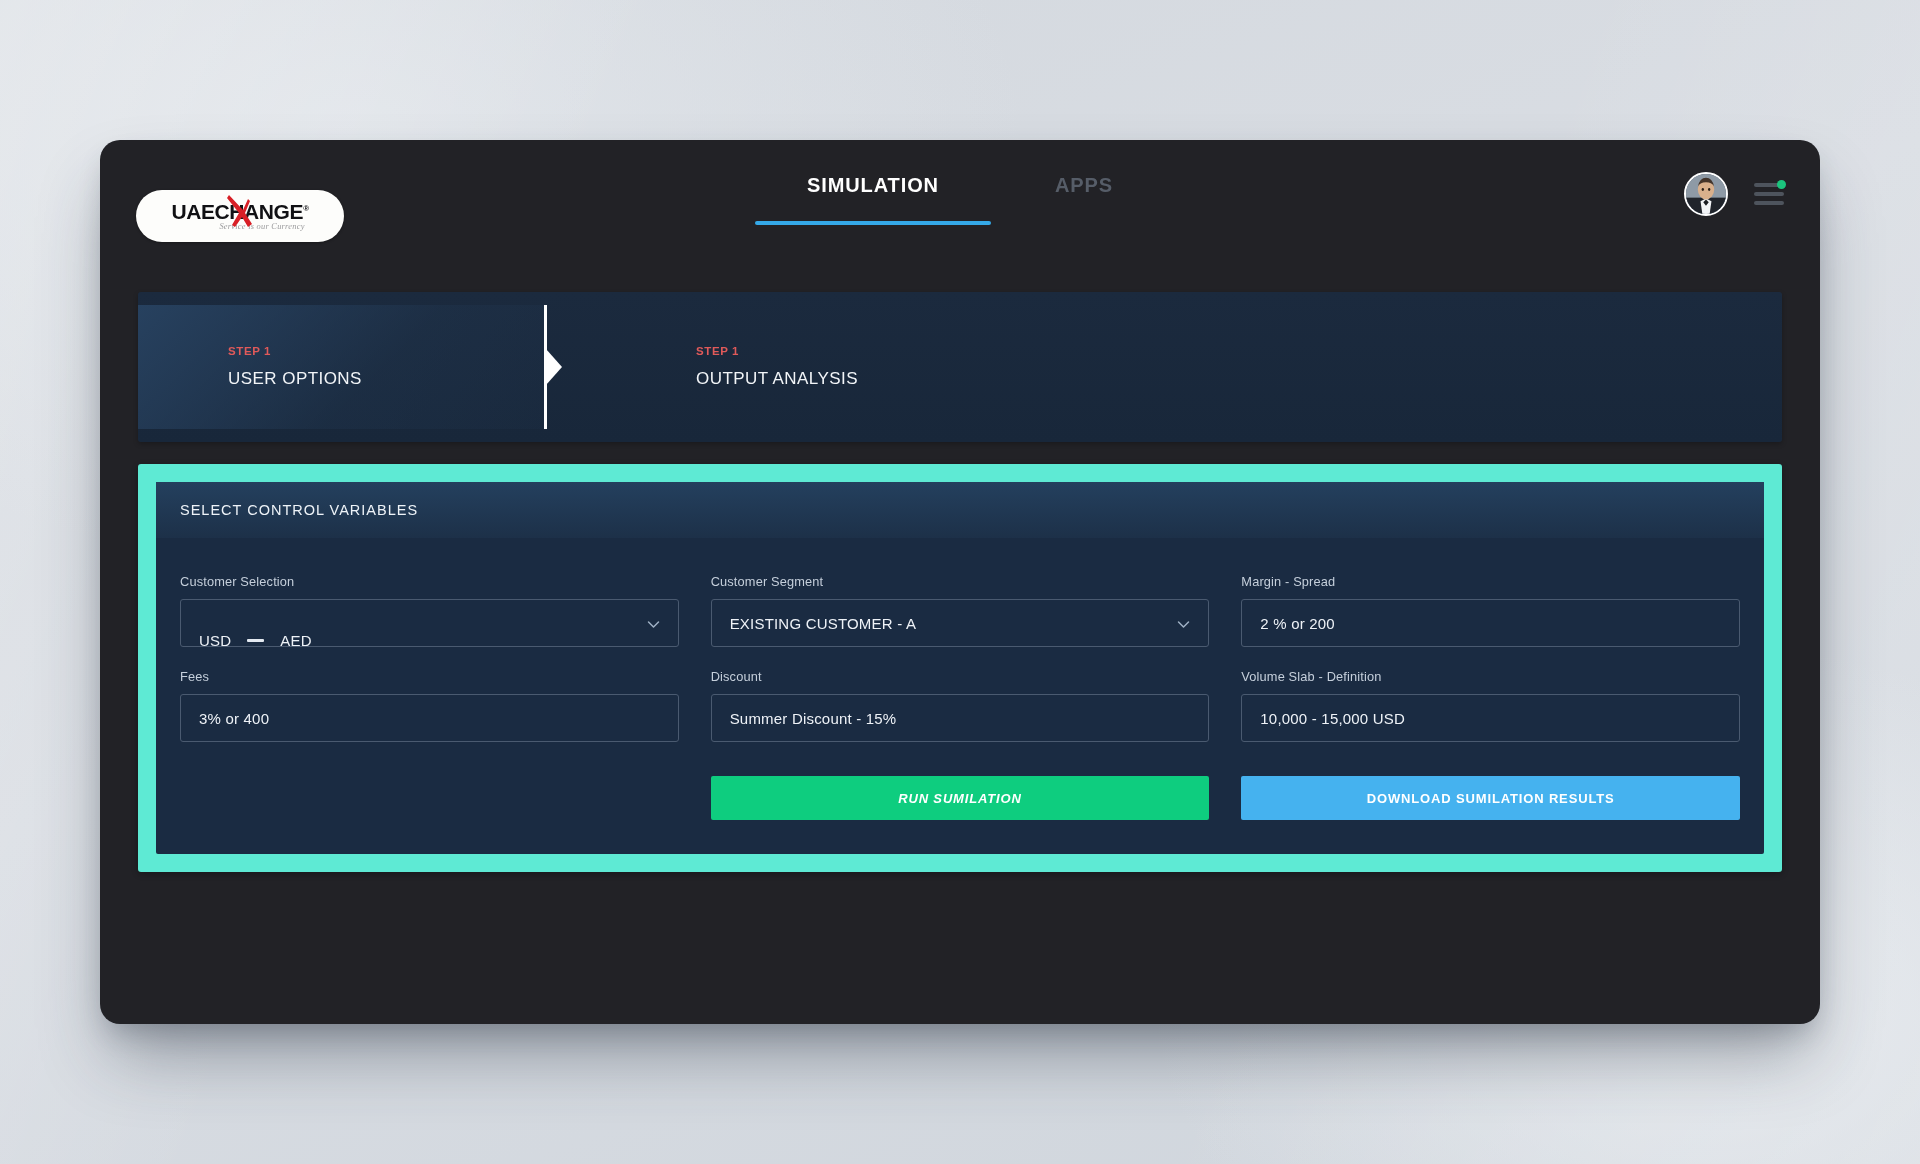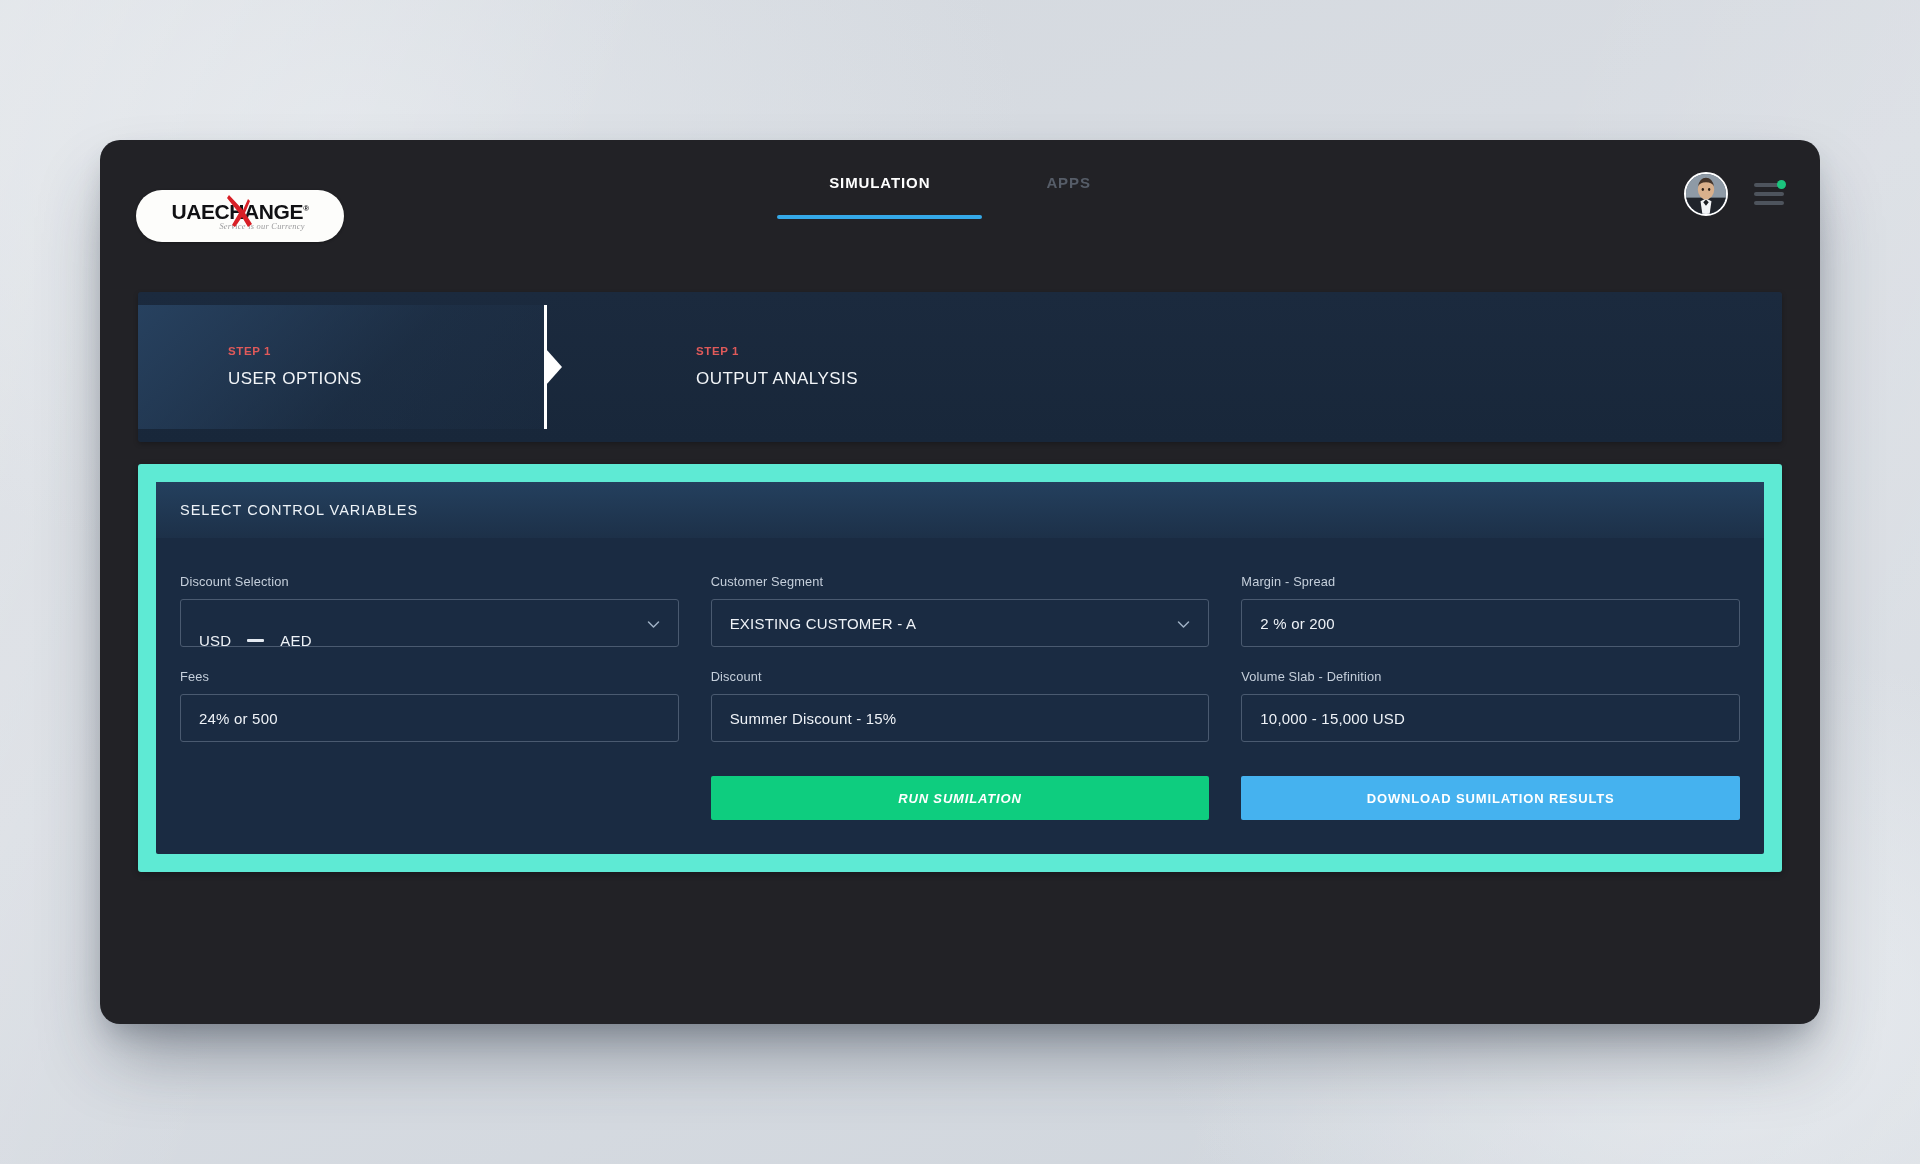--- a/index.html
+++ b/index.html
@@ -114,21 +114,21 @@
     height: 108px;
     display: flex;
     justify-content: center;
     align-items: flex-start;
     gap: 108px;
     padding-top: 34px;
     pointer-events: none;
   }
   .tab {
     position: relative;
-    font-size: 15px;
+    font-size: 20px;
     font-weight: bold;
     letter-spacing: 0.9px;
     padding: 0 4px 28px 4px;
     pointer-events: auto;
     cursor: pointer;
   }
   .tab.active { color: #ffffff; }
   .tab.inactive { color: #565d68; }
   .tab.active::after {
     content: "";
@@ -425,21 +425,21 @@
     </div>
 
     <div class="form-card">
       <div class="form-inner">
 
         <div class="section-header">SELECT CONTROL VARIABLES</div>
 
         <div class="grid">
 
           <div>
-            <div class="field-label">Discount Selection</div>
+            <div class="field-label">Customer Selection</div>
             <div class="field-box is-select">
               <div class="corridor-row">
                 <span class="field-value">USD</span>
                 <span class="corridor-dash"></span>
                 <span class="field-value">AED</span>
               </div>
               <span class="chevron">
                 <svg width="13" height="13" viewBox="0 0 13 13">
                     <path d="M1.5 4 L6.5 9 L11.5 4" fill="none" stroke="#9fb0c4" stroke-width="1.5" stroke-linecap="round" stroke-linejoin="round"></path>
                   </svg>
@@ -462,21 +462,21 @@
           <div>
             <div class="field-label">Margin - Spread</div>
             <div class="field-box">
               <span class="field-value">2 % or 200</span>
             </div>
           </div>
 
           <div>
             <div class="field-label">Fees</div>
             <div class="field-box">
-              <span class="field-value">24% or 500</span>
+              <span class="field-value">3% or 400</span>
             </div>
           </div>
 
           <div>
             <div class="field-label">Discount</div>
             <div class="field-box">
               <span class="field-value">Summer Discount - 15%</span>
             </div>
           </div>
 

